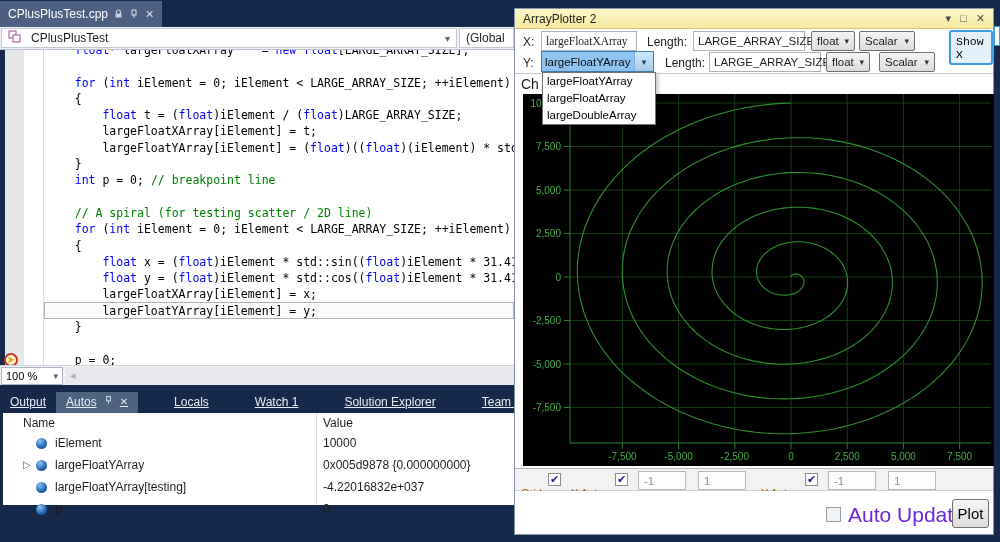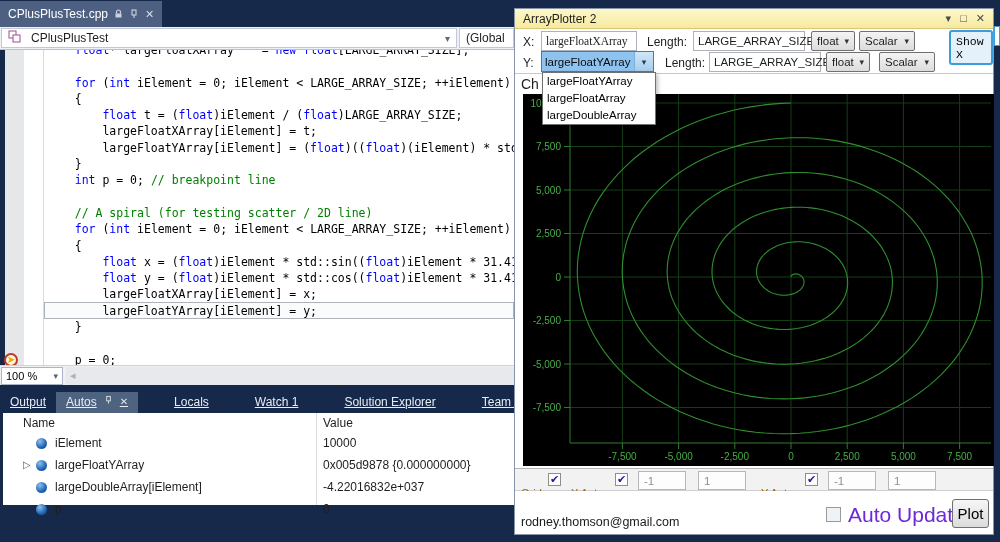--- a/index.html
+++ b/index.html
@@ -196,21 +196,21 @@
           <span class="vl">10000</span>
         </div>
         <div class="arow" style="top: 42px;">
           <span class="exp">▷</span>
           <span class="sphere"></span>
           <span class="nm">largeFloatYArray</span>
           <span class="vl">0x005d9878 {0.000000000}</span>
         </div>
         <div class="arow" style="top: 64px;">
           <span class="sphere"></span>
-          <span class="nm">largeDoubleArray[iElement]</span>
+          <span class="nm">largeFloatYArray[testing]</span>
           <span class="vl">-4.22016832e+037</span>
         </div>
         <div class="arow" style="top: 86px;">
           <span class="sphere"></span>
           <span class="nm">p</span>
           <span class="vl">0</span>
         </div>
       </div>
   </div>
 </div>
@@ -348,21 +348,20 @@
     <div class="rng" style="left:313px;">
         <span>-1</span>
       </div>
     <div class="c-label" style="left:366px;">:</div>
     <div class="rng" style="left:373px;">
         <span>1</span>
       </div>
   </div>
 
   <div id="ap-footer">
-    <div id="email">rodney.thomson@gmail.com</div>
     <div id="au-cb"></div>
     <div id="au-label">Auto Update</div>
     <div id="plot-btn">
         <span>Plot</span>
       </div>
   </div>
 </div>
 
 <div class="abs" id="right-strip"></div>
 <div class="abs" id="edge-sliver"></div>

